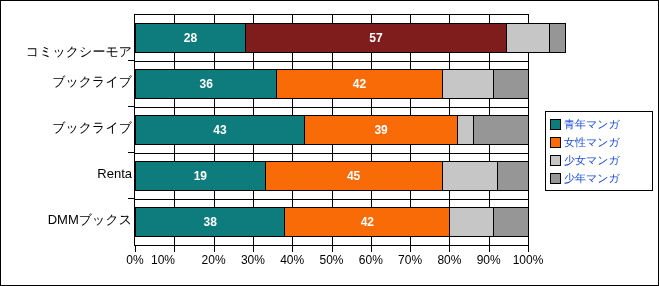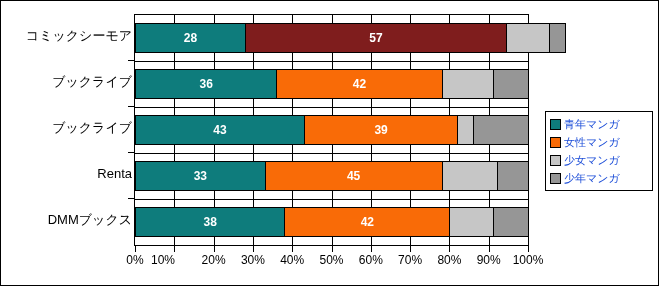--- a/index.html
+++ b/index.html
@@ -103,21 +103,21 @@
   .legend-text{
     font-size:11px;color:#1d4ed8;white-space:nowrap;line-height:13px;
   }
 </style>
 </head>
 <body>
 
 <div id="chart-frame">
 
   <div id="cat-labels">
-      <div class="cat-label" style="top: 28px;">コミックシーモア</div>
+      <div class="cat-label" style="top: 44px;">コミックシーモア</div>
       <div class="cat-label" style="top: 74px;">ブックライブ</div>
       <div class="cat-label" style="top: 120px;">ブックライブ</div>
       <div class="cat-label" style="top: 166px;">Renta</div>
       <div class="cat-label" style="top: 212px;">DMMブックス</div>
     </div>
 
   <div id="plot">
       <div class="vgrid" style="left: 39.3px;"></div>
       <div class="vgrid" style="left: 78.6px;"></div>
       <div class="vgrid" style="left: 117.9px;"></div>
@@ -156,21 +156,21 @@
           <span>43</span>
         </div>
         <div class="seg" style="width: 154.27px; background: rgb(249, 107, 7);">
           <span>39</span>
         </div>
         <div class="seg" style="width: 16.72px; background: rgb(198, 198, 198);"></div>
         <div class="seg" style="width: 56.02px; background: rgb(150, 150, 150);"></div>
       </div>
       <div class="bar" style="top: 146px;">
         <div class="seg" style="width: 130.69px; background: rgb(14, 124, 124);">
-          <span>33</span>
+          <span>19</span>
         </div>
         <div class="seg" style="width: 177.85px; background: rgb(249, 107, 7);">
           <span>45</span>
         </div>
         <div class="seg" style="width: 56.02px; background: rgb(198, 198, 198);"></div>
         <div class="seg" style="width: 32.44px; background: rgb(150, 150, 150);"></div>
       </div>
       <div class="bar" style="top: 192px; border-radius: 11px;">
         <div class="seg" style="width: 150.34px; background: rgb(14, 124, 124);">
           <span>38</span>

